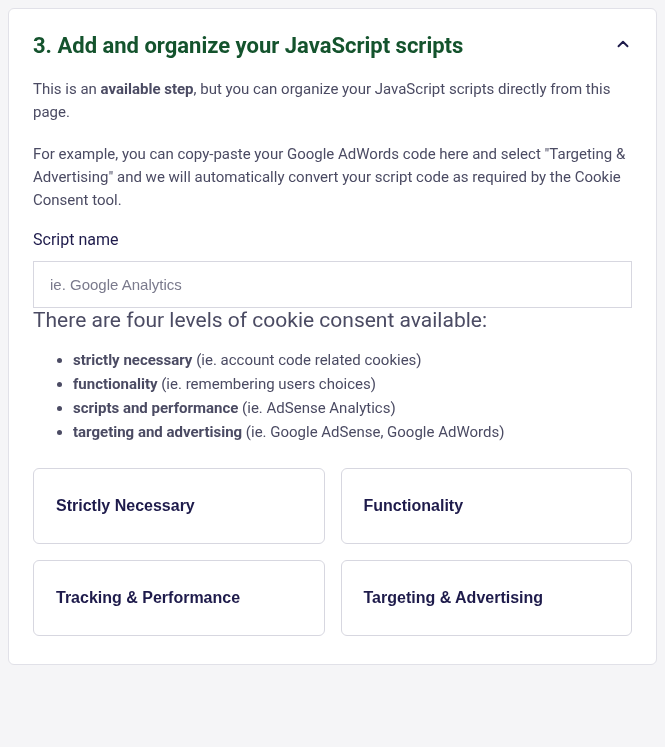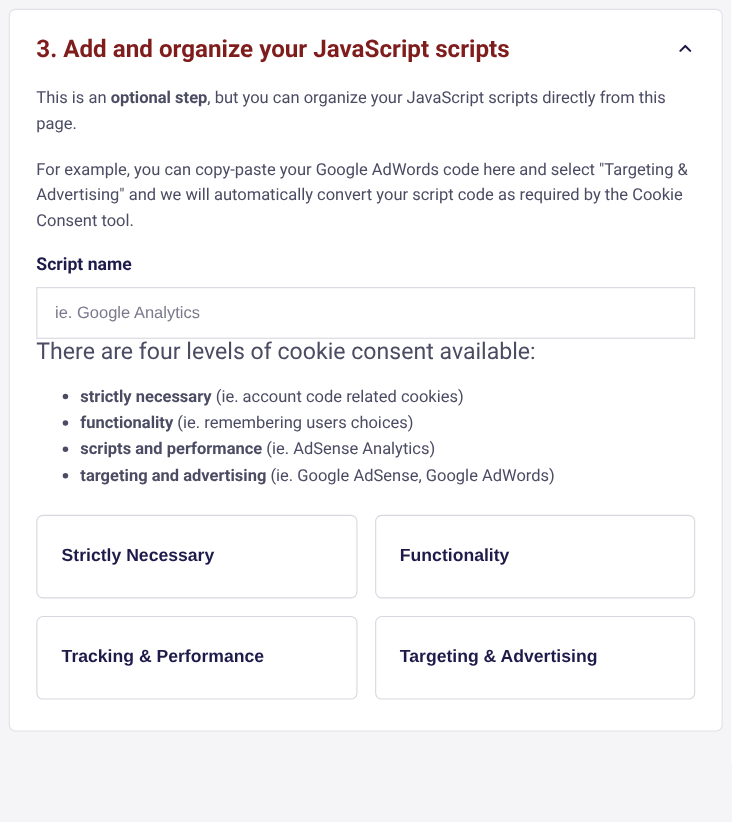--- a/index.html
+++ b/index.html
@@ -18,37 +18,37 @@
   }
   .card-header {
     display: flex;
     justify-content: space-between;
     align-items: center;
     margin-bottom: 20px;
   }
   .card-title {
     font-size: 22px;
     font-weight: 700;
-    color: #7f1d1d;
+    color: #14532d;
   }
   .chevron {
     width: 18px;
     height: 18px;
     flex-shrink: 0;
   }
   .intro {
     font-size: 15px;
     color: #4b4b63;
     line-height: 1.55;
     margin-bottom: 18px;
   }
   .intro .bold { font-weight: 700; }
   .label {
     font-size: 16px;
-    font-weight: 700;
+    font-weight: 400;
     color: #1e1b4b;
     margin-bottom: 12px;
   }
   .label.mt-large { margin-top: 26px; }
   .input {
     width: 100%;
     border: 1px solid #d7d7e0;
     border-radius: 0;
     padding: 14px 16px;
     font-size: 15px;
@@ -97,21 +97,21 @@
   <div class="card-header">
     <h2 class="card-title">3. Add and organize your JavaScript scripts</h2>
     <span>
       <svg class="chevron" viewBox="0 0 24 24" fill="none" stroke="#1e1b4b" stroke-width="2.5" stroke-linecap="round" stroke-linejoin="round">
           <polyline points="6 15 12 9 18 15"></polyline>
         </svg>
     </span>
   </div>
 
   <p class="intro">
-    <span>This is an </span><span class="bold">optional step</span><span>, but you can organize your JavaScript scripts directly from this page.</span>
+    <span>This is an </span><span class="bold">available step</span><span>, but you can organize your JavaScript scripts directly from this page.</span>
   </p>
 
   <p class="intro">For example, you can copy-paste your Google AdWords code here and select "Targeting &amp; Advertising" and we will automatically convert your script code as required by the Cookie Consent tool.</p>
 
   <div class="label">Script name</div>
   <input class="input" type="text" placeholder="ie. Google Analytics" style="">
 
   <p class="helper">There are four levels of cookie consent available:</p>
 
   <ul class="levels">

